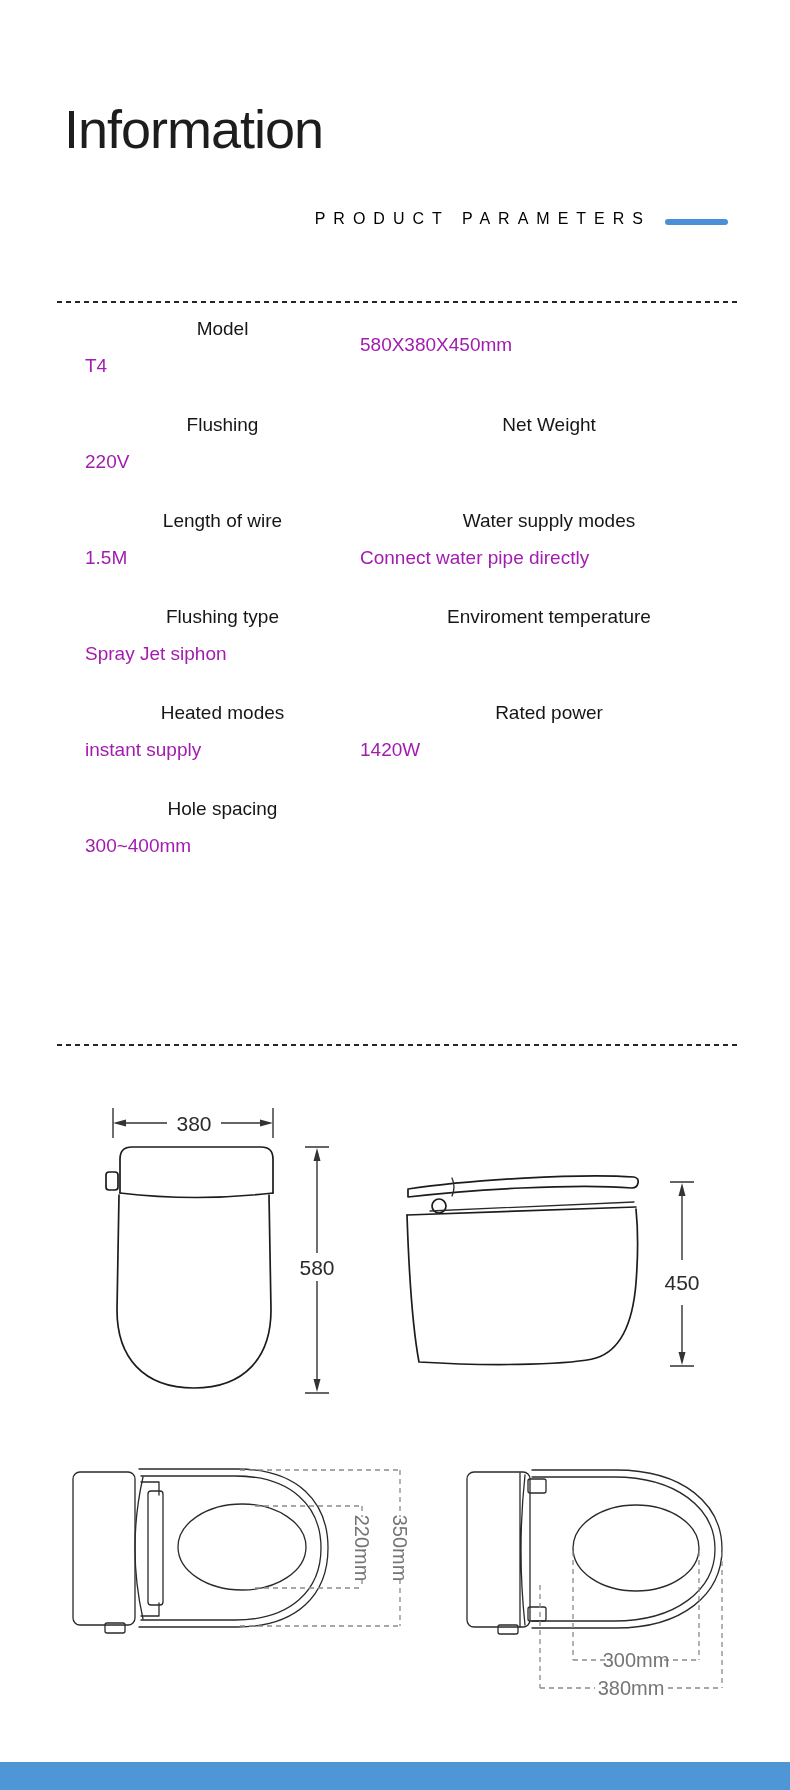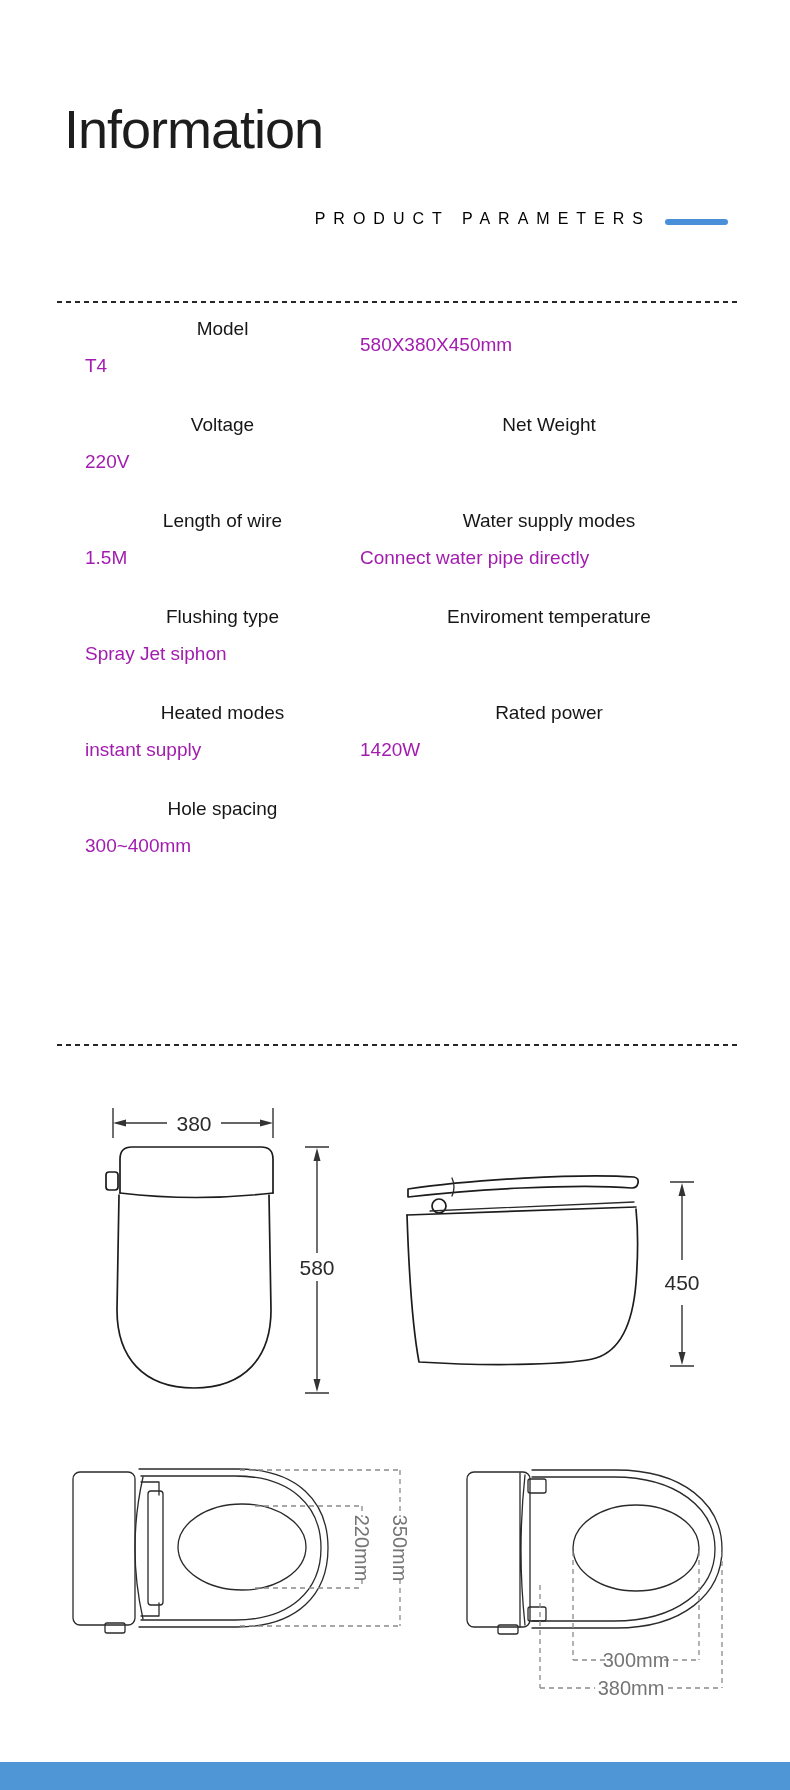--- a/index.html
+++ b/index.html
@@ -59,21 +59,21 @@
 
 <div class="abs spec-grid">
   <div class="spec-cell">
     <div class="spec-label">Model</div>
     <div class="spec-value">T4</div>
   </div>
   <div class="spec-cell">
     <div class="spec-value">580X380X450mm</div>
   </div>
   <div class="spec-cell">
-    <div class="spec-label">Voltage</div>
+    <div class="spec-label">Flushing</div>
     <div class="spec-value">220V</div>
   </div>
   <div class="spec-cell">
     <div class="spec-label">Net Weight</div>
   </div>
   <div class="spec-cell">
     <div class="spec-label">Length of wire</div>
     <div class="spec-value">1.5M</div>
   </div>
   <div class="spec-cell">

